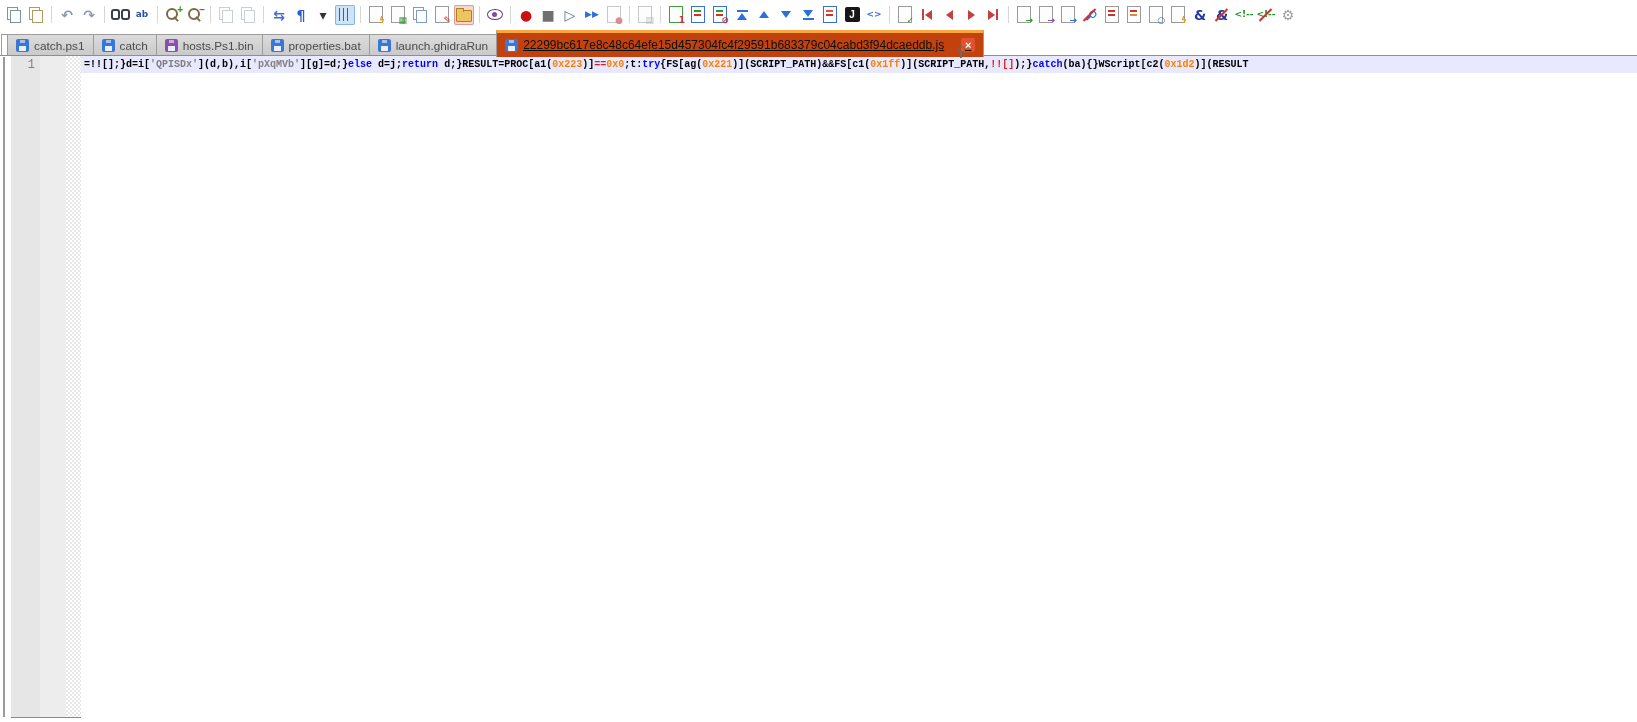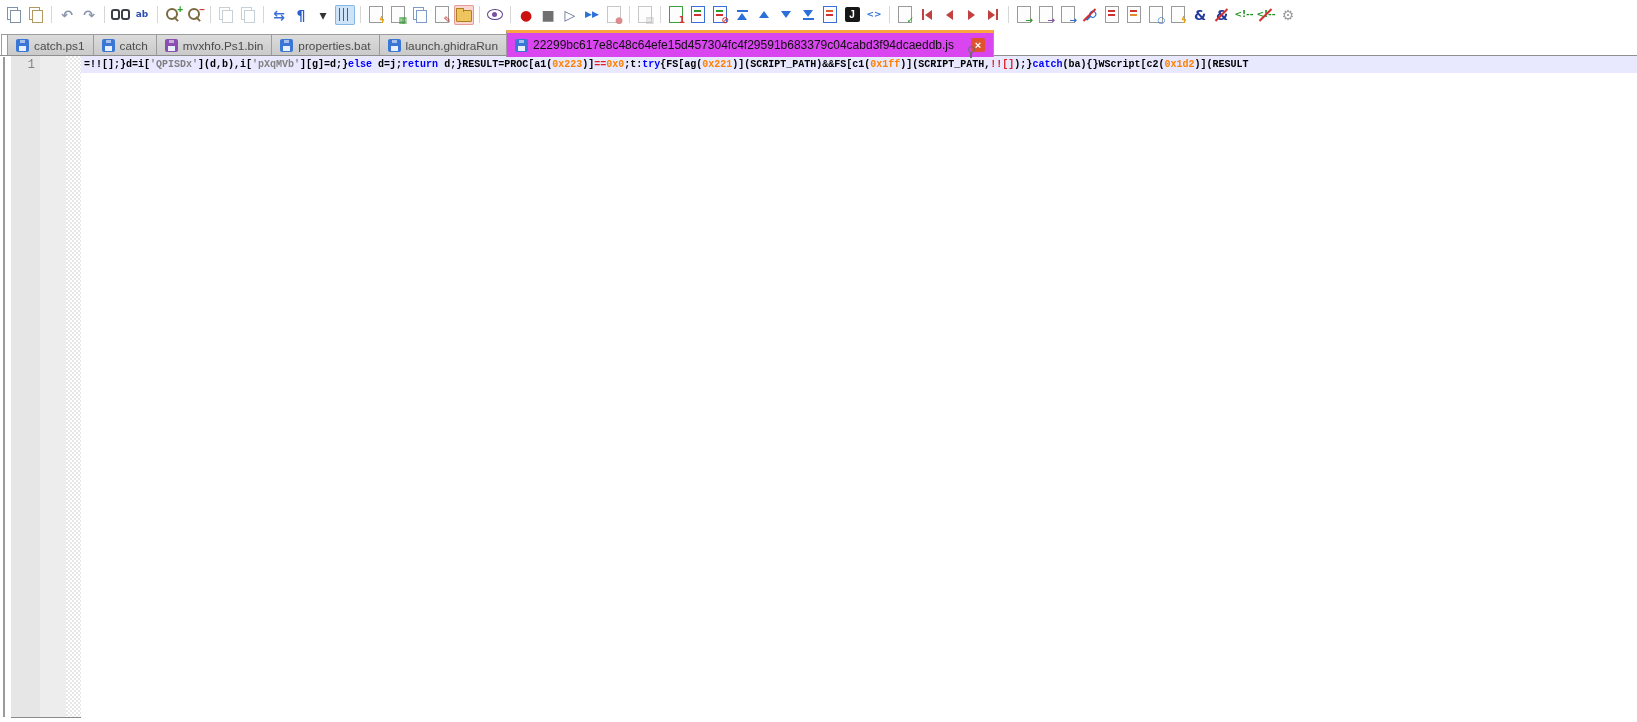--- a/index.html
+++ b/index.html
@@ -57,22 +57,22 @@
   .pinsh .ph{position:absolute;left:5px;top:1px;width:5px;height:5px;border-radius:50%;border:1.5px solid;}
   .pinsh .ps{position:absolute;left:7px;top:7px;width:1.5px;height:6px;background:currentColor;}
 
   
   .tabbar{height:27px;flex:0 0 27px;display:flex;align-items:flex-end;background:#fff;position:relative;}
   .tabbar::after{content:"";position:absolute;left:0;right:0;bottom:0;height:1px;background:#8f8f8f;z-index:1;}
   .tab-stub{width:5px;height:21px;background:#fff;border:1px solid #9c9c9c;border-bottom:none;margin-left:1px;flex:0 0 5px;}
   .tab{height:21px;display:flex;align-items:center;gap:5px;padding:0 8px;background:linear-gradient(#dcdcdc,#c9c9c9);
        border:1px solid #9c9c9c;border-bottom:none;margin-left:-1px;font-size:11.8px;color:#4b4b4b;
        white-space:nowrap;cursor:default;}
-  .tab.active{height:24px;background:#d946ef;color:#101010;z-index:2;position:relative;margin-bottom:-1px;
-       border-top:3px solid #b91c1c;font-size:12px;}
+  .tab.active{height:24px;background:#c2410c;color:#101010;z-index:2;position:relative;margin-bottom:-1px;
+       border-top:3px solid #b91c1c;font-size:12px;text-decoration:underline;}
   .floppy{width:13px;height:13px;border-radius:2px;position:relative;flex:0 0 13px;}
   .floppy .flabel{position:absolute;left:3px;bottom:1px;width:7px;height:5px;background:#e8f0ff;}
   .floppy .fslot{position:absolute;left:4px;top:1px;width:5px;height:3px;background:rgba(255,255,255,.55);}
   .tab-pin{color:#6a6a6a;margin-left:4px;}
   .tab-close{width:14px;height:14px;background:#e0532f;border-radius:2px;color:#fff;font-size:11px;font-weight:bold;
        display:flex;align-items:center;justify-content:center;line-height:1;margin-left:3px;}
 
   
   .editor{flex:1;display:flex;background:#fff;position:relative;min-height:0;}
   .leftrail{width:11px;flex:0 0 11px;position:relative;background:#fff;}
@@ -360,21 +360,21 @@
           <span class="fslot"></span>
           <span class="flabel"></span>
         </span>
         <span class="tab-label">catch</span>
       </div>
       <div class="tab">
         <span class="floppy" style="background: rgb(138, 79, 176);">
           <span class="fslot"></span>
           <span class="flabel"></span>
         </span>
-        <span class="tab-label">mvxhfo.Ps1.bin</span>
+        <span class="tab-label">hosts.Ps1.bin</span>
       </div>
       <div class="tab">
         <span class="floppy" style="background: rgb(58, 118, 214);">
           <span class="fslot"></span>
           <span class="flabel"></span>
         </span>
         <span class="tab-label">properties.bat</span>
       </div>
       <div class="tab">
         <span class="floppy" style="background: rgb(58, 118, 214);">

